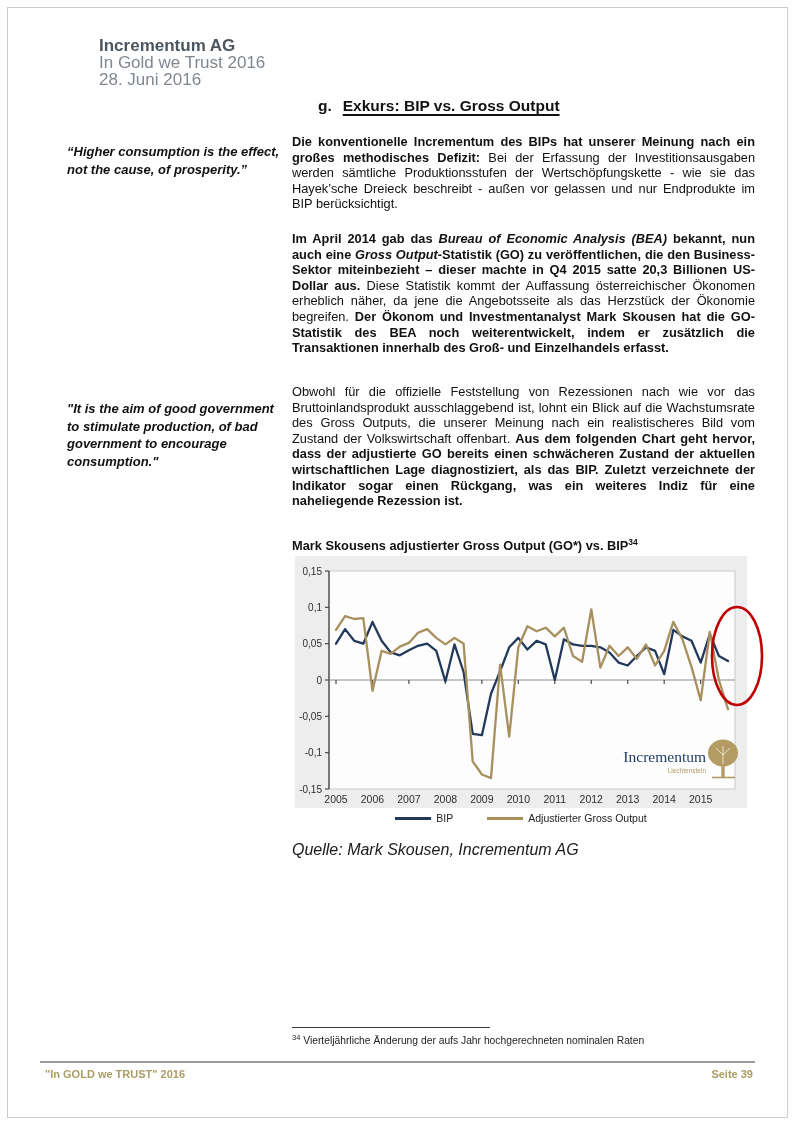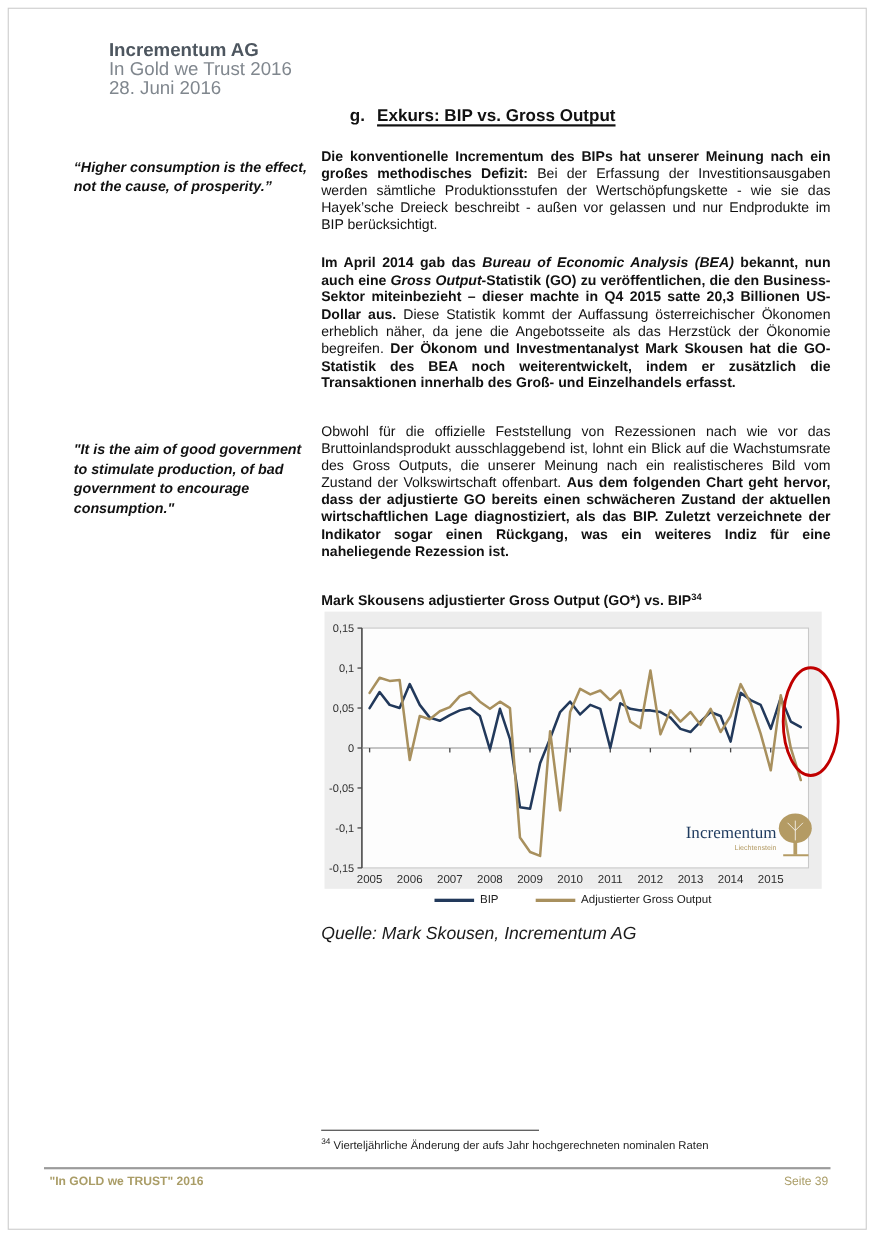--- a/index.html
+++ b/index.html
@@ -25,21 +25,21 @@
   .chart-wrap svg{overflow:visible;}
   .legend{position:absolute;left:295px;top:812px;width:452px;display:flex;justify-content:center;gap:34px;align-items:center;font-size:10.5px;color:#222;}
   .legend .item{display:flex;align-items:center;gap:5px;}
   .legend .swatch{width:36px;height:3px;display:inline-block;}
   .source{position:absolute;left:292px;top:841px;font-size:16px;font-style:italic;color:#1a1a1a;}
   .footnote-rule{position:absolute;left:292px;top:1027px;width:198px;border-top:1px solid #3c3c3c;}
   .footnote{position:absolute;left:292px;top:1033px;font-size:10.3px;color:#222;}
   .footnote sup{font-size:7.5px;}
   .footer-rule{position:absolute;left:40px;top:1061px;width:715px;border-top:2px solid #9b9b9b;}
   .footer-left{position:absolute;left:45px;top:1068px;font-size:11px;font-weight:700;color:#aa9d67;}
-  .footer-right{position:absolute;right:42px;top:1068px;font-size:11px;color:#aa9d67;}
+  .footer-right{position:absolute;right:42px;top:1068px;font-size:11px;color:#aa9d67;font-weight:bold;}
 </style>
 </head>
 <body>
 
 <div class="page">
   <div class="page-frame"></div>
 
   <div class="header">
     <div class="co">Incrementum AG</div>
     <div class="ln">In Gold we Trust 2016</div>

